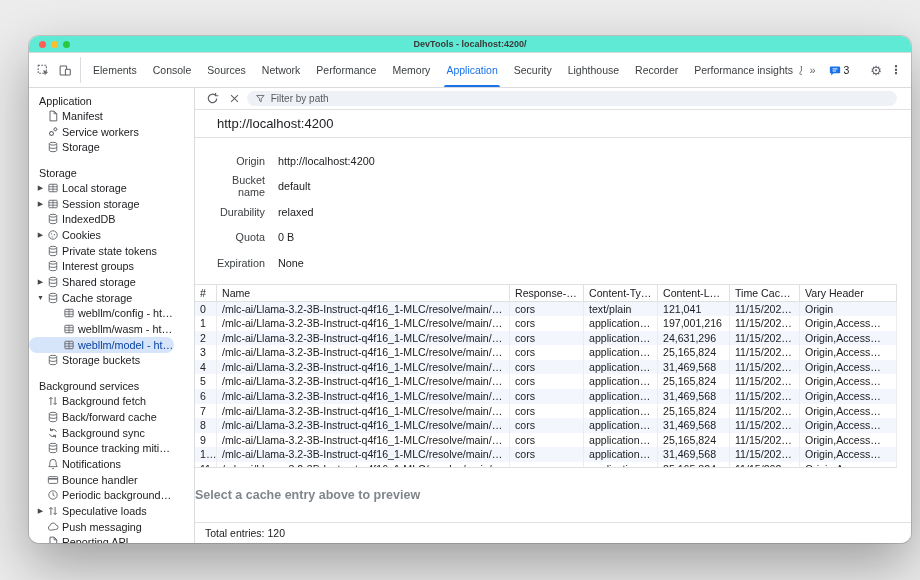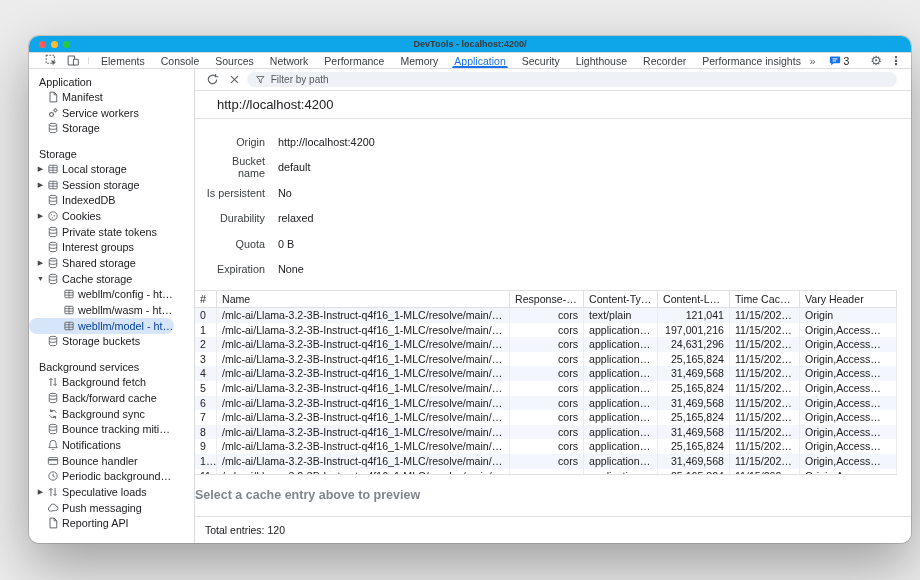--- a/index.html
+++ b/index.html
@@ -10,31 +10,31 @@
     -webkit-font-smoothing:antialiased;
   }
   .window {
     position:absolute; left:29px; top:36px; width:882px; height:507px;
     background:#fff; border-radius:10px; overflow:hidden;
     box-shadow:0 0 0 1px rgba(0,0,0,.14), 0 22px 55px rgba(0,0,0,.33);
     display:flex; flex-direction:column;
   }
   
   .titlebar {
-    height:17px; background:#0ea5e9; border-bottom:1px solid #d9d9d9;
+    height:17px; background:#5eead4; border-bottom:1px solid #d9d9d9;
     position:relative; flex:0 0 auto;
   }
   .lights { position:absolute; left:10px; top:5px; display:flex; gap:5px; }
   .light { width:7px; height:7px; border-radius:50%; }
   .light.red{ background:#ff5f57; } .light.yellow{ background:#febc2e; } .light.green{ background:#28c840; }
   .wintitle { text-align:center; font-size:9px; font-weight:bold; color:#3a3a3a; line-height:16px; }
   
   .tabbar {
-    height:16px; flex:0 0 auto; display:flex; align-items:stretch;
-    border-bottom:1px solid #dadce0; background:#fff; padding-left:12px; font-size:10.5px;
+    height:35px; flex:0 0 auto; display:flex; align-items:stretch;
+    border-bottom:1px solid #dadce0; background:#fff; padding-left:4px; font-size:10.5px;
   }
   .tool-icn { display:flex; align-items:center; padding:0 4px; cursor:pointer; }
   .tool-icn svg { display:block; }
   .tb-divider { width:1px; background:#dadce0; margin:4px 4px; }
   .tabs { display:flex; align-items:stretch; overflow:hidden; }
   .tab {
     display:flex; align-items:center; padding:0 8px; color:#3c4043; cursor:pointer;
     position:relative; white-space:nowrap;
   }
   .tab.active { color:#1a73e8; }
@@ -92,29 +92,29 @@
   .detail-label { width:62px; text-align:right; color:#3c4043; flex:0 0 62px; }
   .detail-value { margin-left:13px; color:#202124; }
   
   .grid { flex:0 0 auto; width:calc(100% - 14px); font-size:10.6px; color:#202124; border-top:1px solid #e0e0e0;}
   .grow { display:grid; grid-template-columns:22px minmax(0,1fr) 74px 74px 72px 70px 97px; }
   .gcell {
     padding:0 5px; white-space:nowrap; overflow:hidden; text-overflow:ellipsis;
     border-right:1px solid #ececec; line-height:14.6px; height:14.6px;
   }
   .grid-header .gcell { line-height:17px; height:17px; border-right:1px solid #e0e0e0; border-bottom:1px solid #e0e0e0; }
-  .gcell.right { text-align:right; }
+  .gcell.right { }
   .grid-body .grow:nth-child(odd) { background:#f3f7fd; }
   .grow.cliprow { height:5px; overflow:hidden; }
   .grid-bottom { border-bottom:1px solid #e0e0e0; }
   
   .preview { flex:1; display:flex; align-items:center; justify-content:flex-start; min-height:0; }
   .preview-msg { color:#80868b; font-weight:bold; font-size:12.5px; }
   .statusbar {
-    flex:0 0 auto; height:27px; border-top:1px solid #e0e0e0; font-size:10.5px;
+    flex:0 0 auto; height:21px; border-top:1px solid #e0e0e0; font-size:10.5px;
     color:#202124; display:flex; align-items:center; padding-left:10px;
   }
 </style>
 </head>
 <body>
 
 <div class="window">
 
   <div class="titlebar">
     <div class="lights">
@@ -489,24 +489,20 @@
       <div class="details" id="details">
           <div class="detail-row">
             <div class="detail-label">Origin</div>
             <div class="detail-value">http://localhost:4200</div>
           </div>
           <div class="detail-row">
             <div class="detail-label">Bucket name</div>
             <div class="detail-value">default</div>
           </div>
           <div class="detail-row">
-            <div class="detail-label">Is persistent</div>
-            <div class="detail-value">No</div>
-          </div>
-          <div class="detail-row">
             <div class="detail-label">Durability</div>
             <div class="detail-value">relaxed</div>
           </div>
           <div class="detail-row">
             <div class="detail-label">Quota</div>
             <div class="detail-value">0 B</div>
           </div>
           <div class="detail-row">
             <div class="detail-label">Expiration</div>
             <div class="detail-value">None</div>

